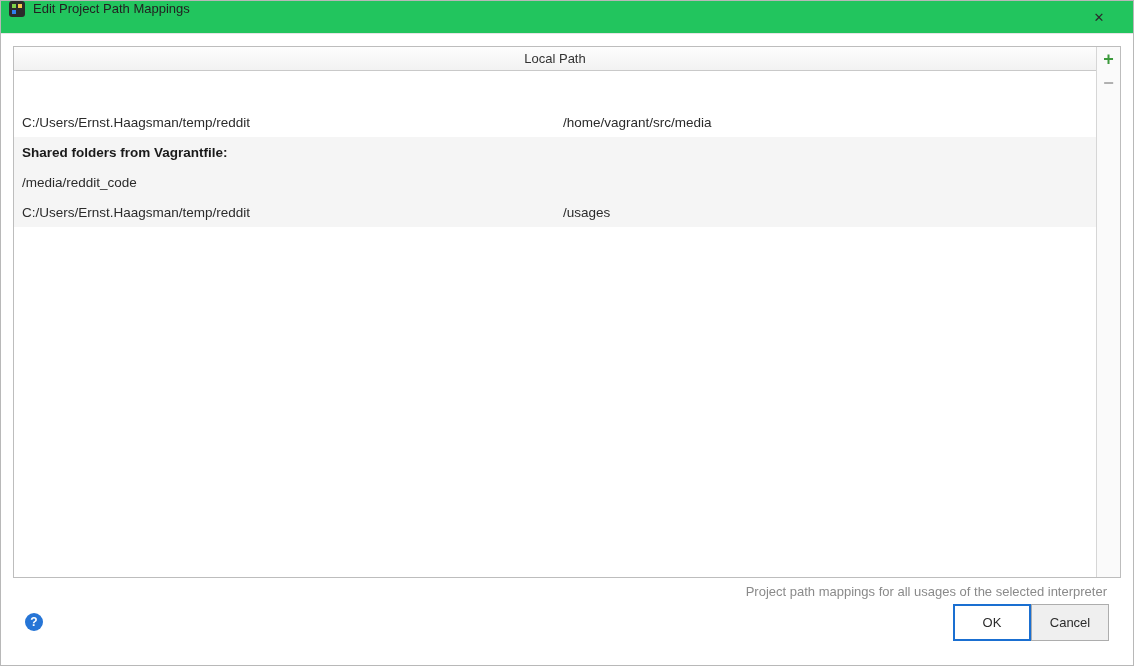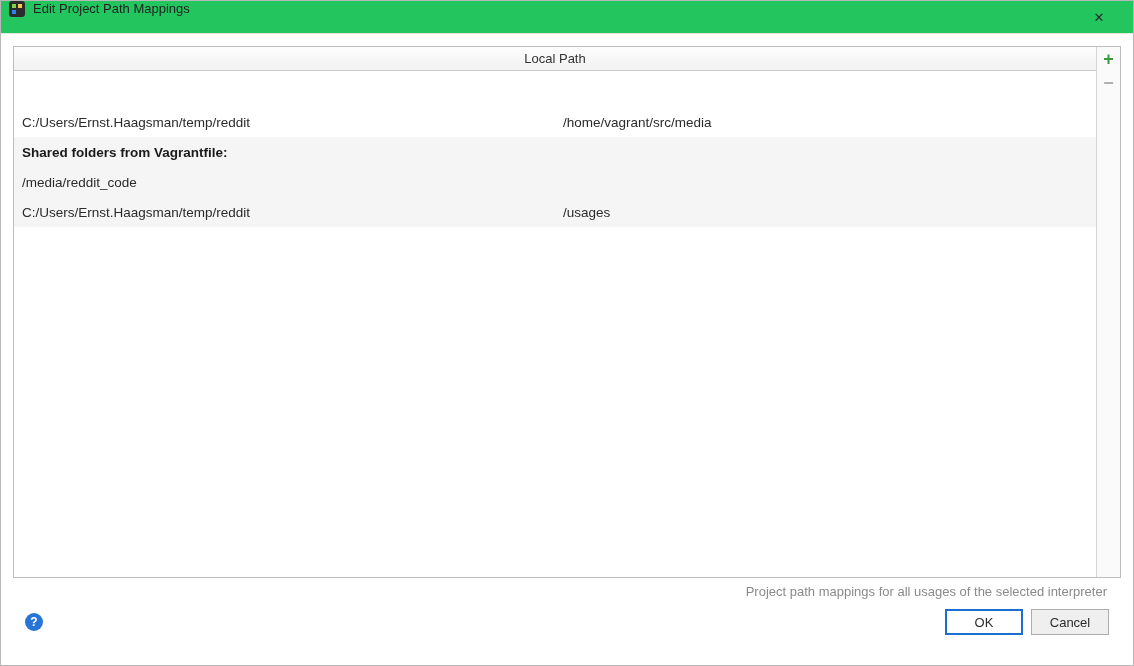--- a/index.html
+++ b/index.html
@@ -144,22 +144,21 @@
     background: #2675d6;
     color: #fff;
     font-size: 12px;
     font-weight: 700;
     display: flex; align-items: center; justify-content: center;
     cursor: pointer;
   }
   .spacer { flex: 1; }
   .btn {
     min-width: 78px;
-    height: 26px;
-    margin-left: 8px;
+    height: 37px;
     border: 1px solid #adadad;
     background: #efefef;
     font-size: 13px;
     display: flex; align-items: center; justify-content: center;
     cursor: pointer;
     padding: 0 14px;
   }
   .btn.primary {
     border: 2px solid #1a6fd1;
     background: #ffffff;

